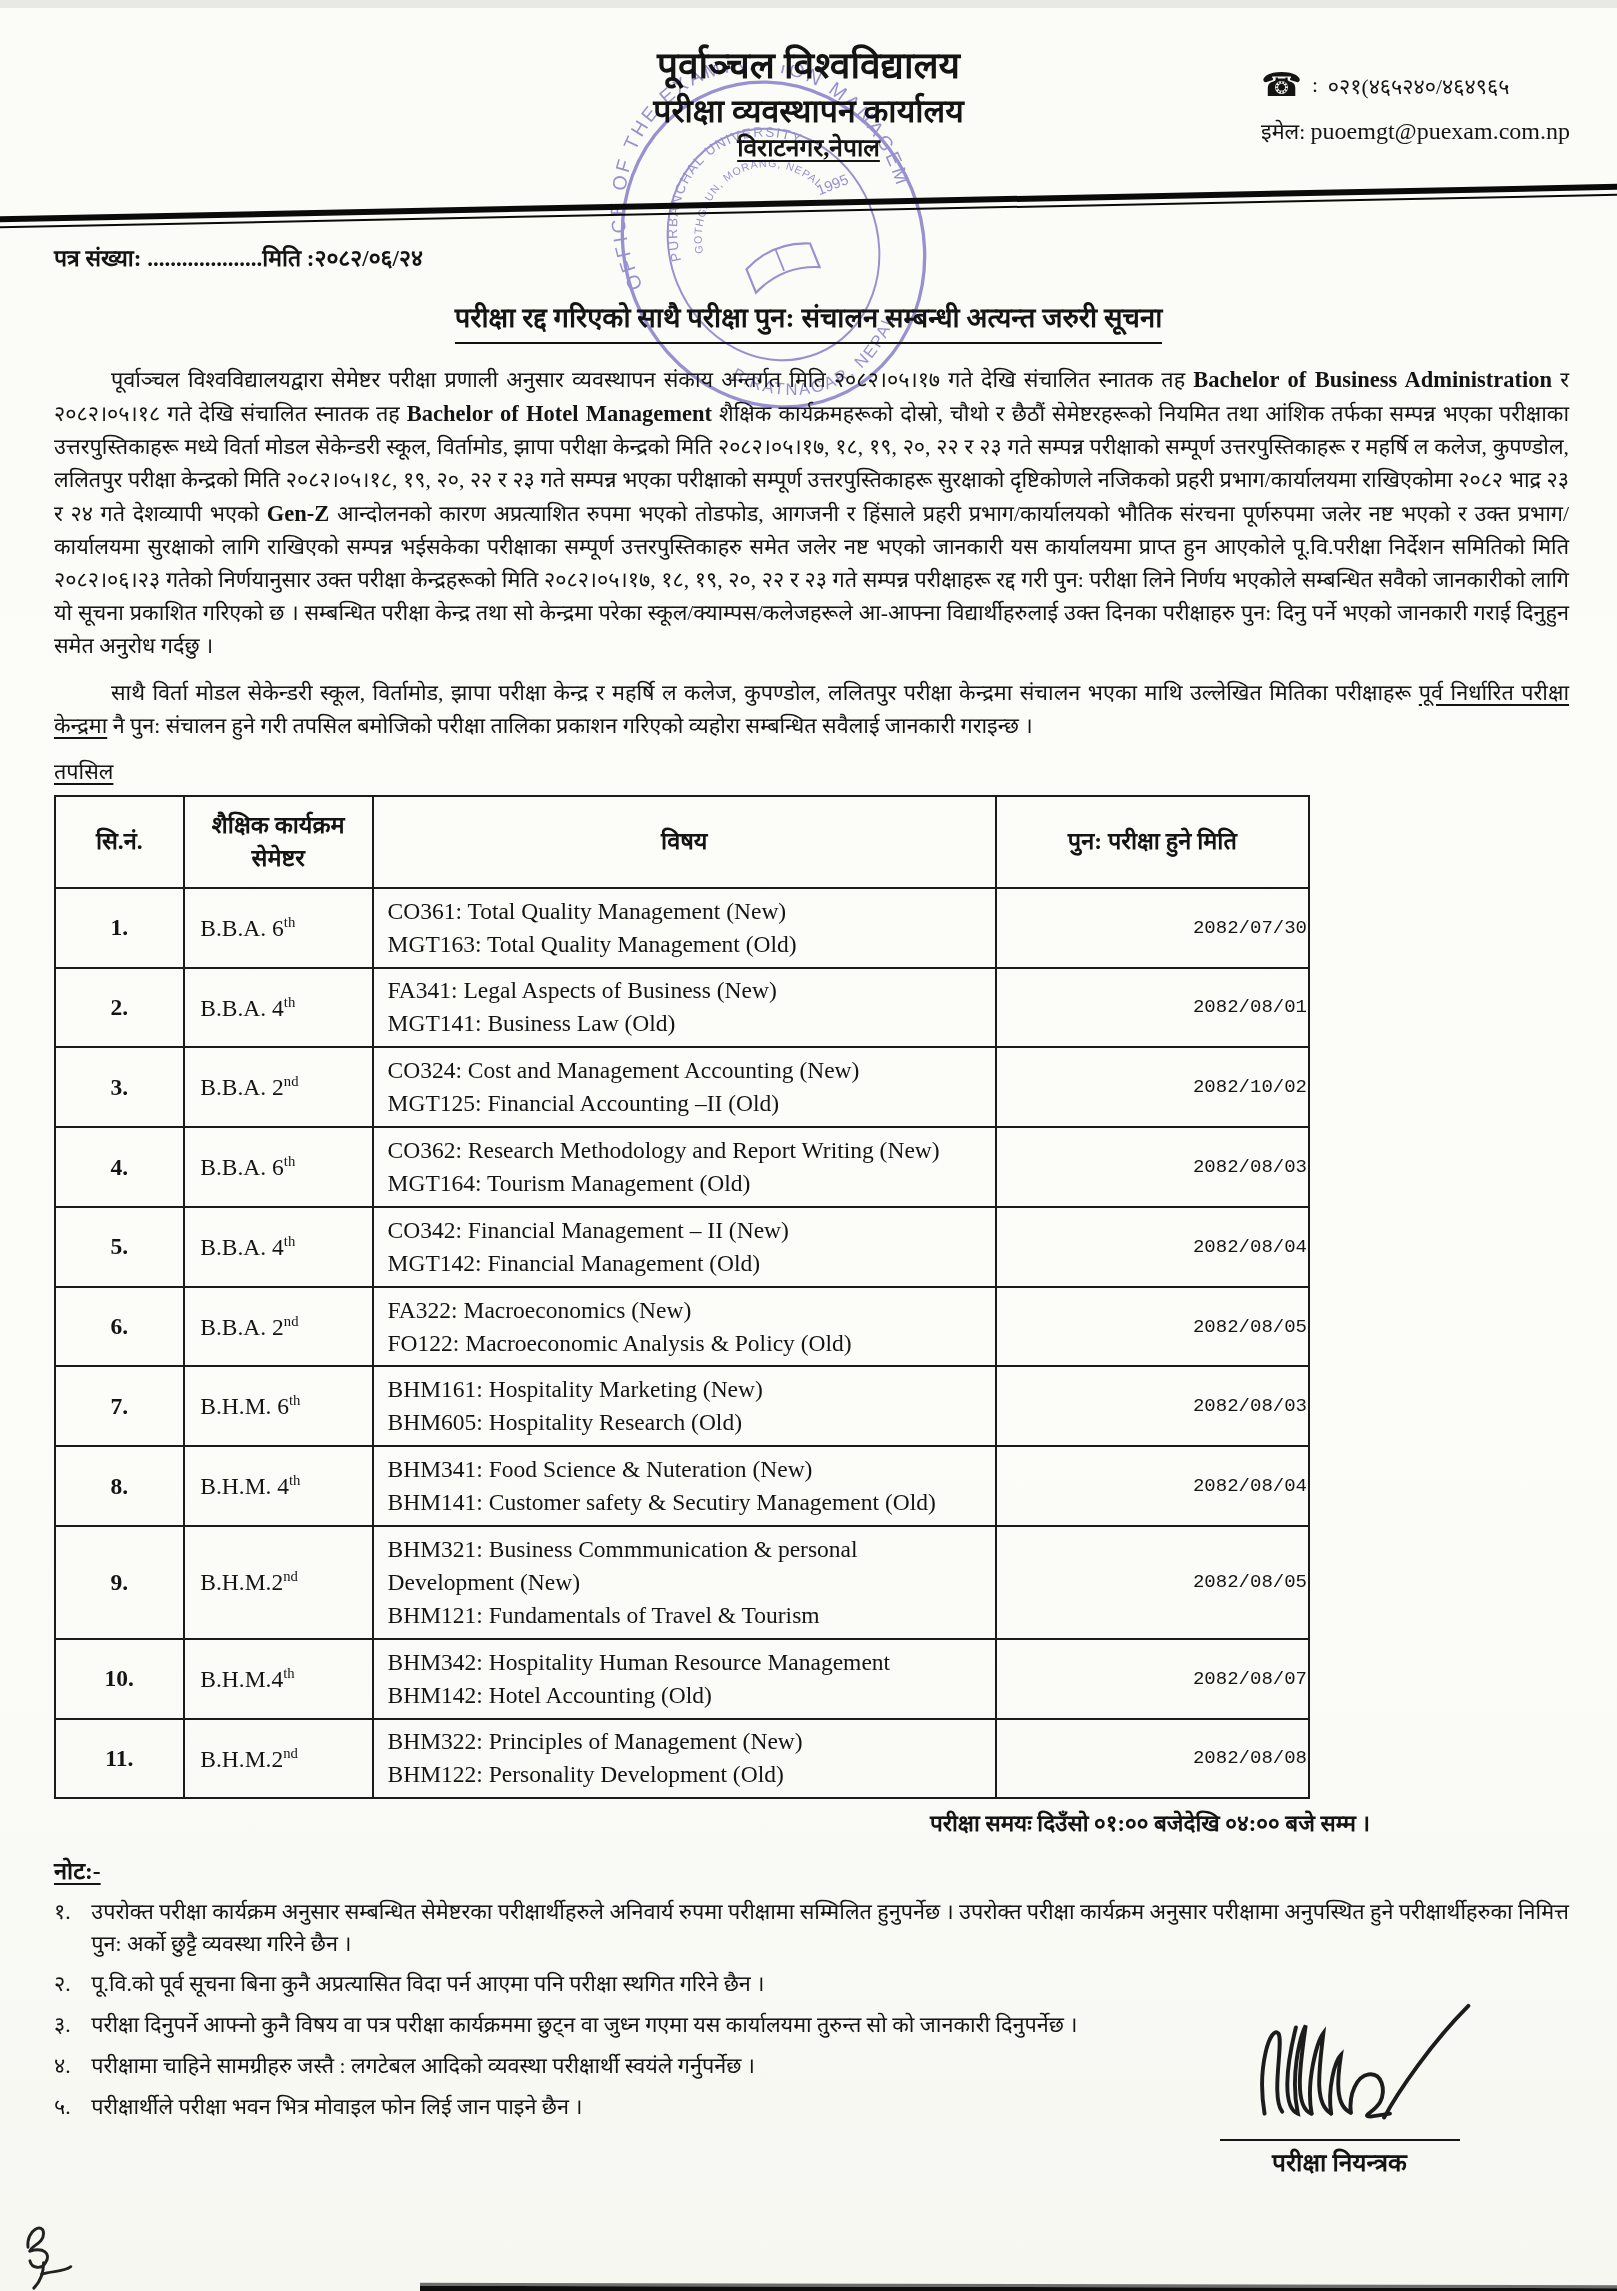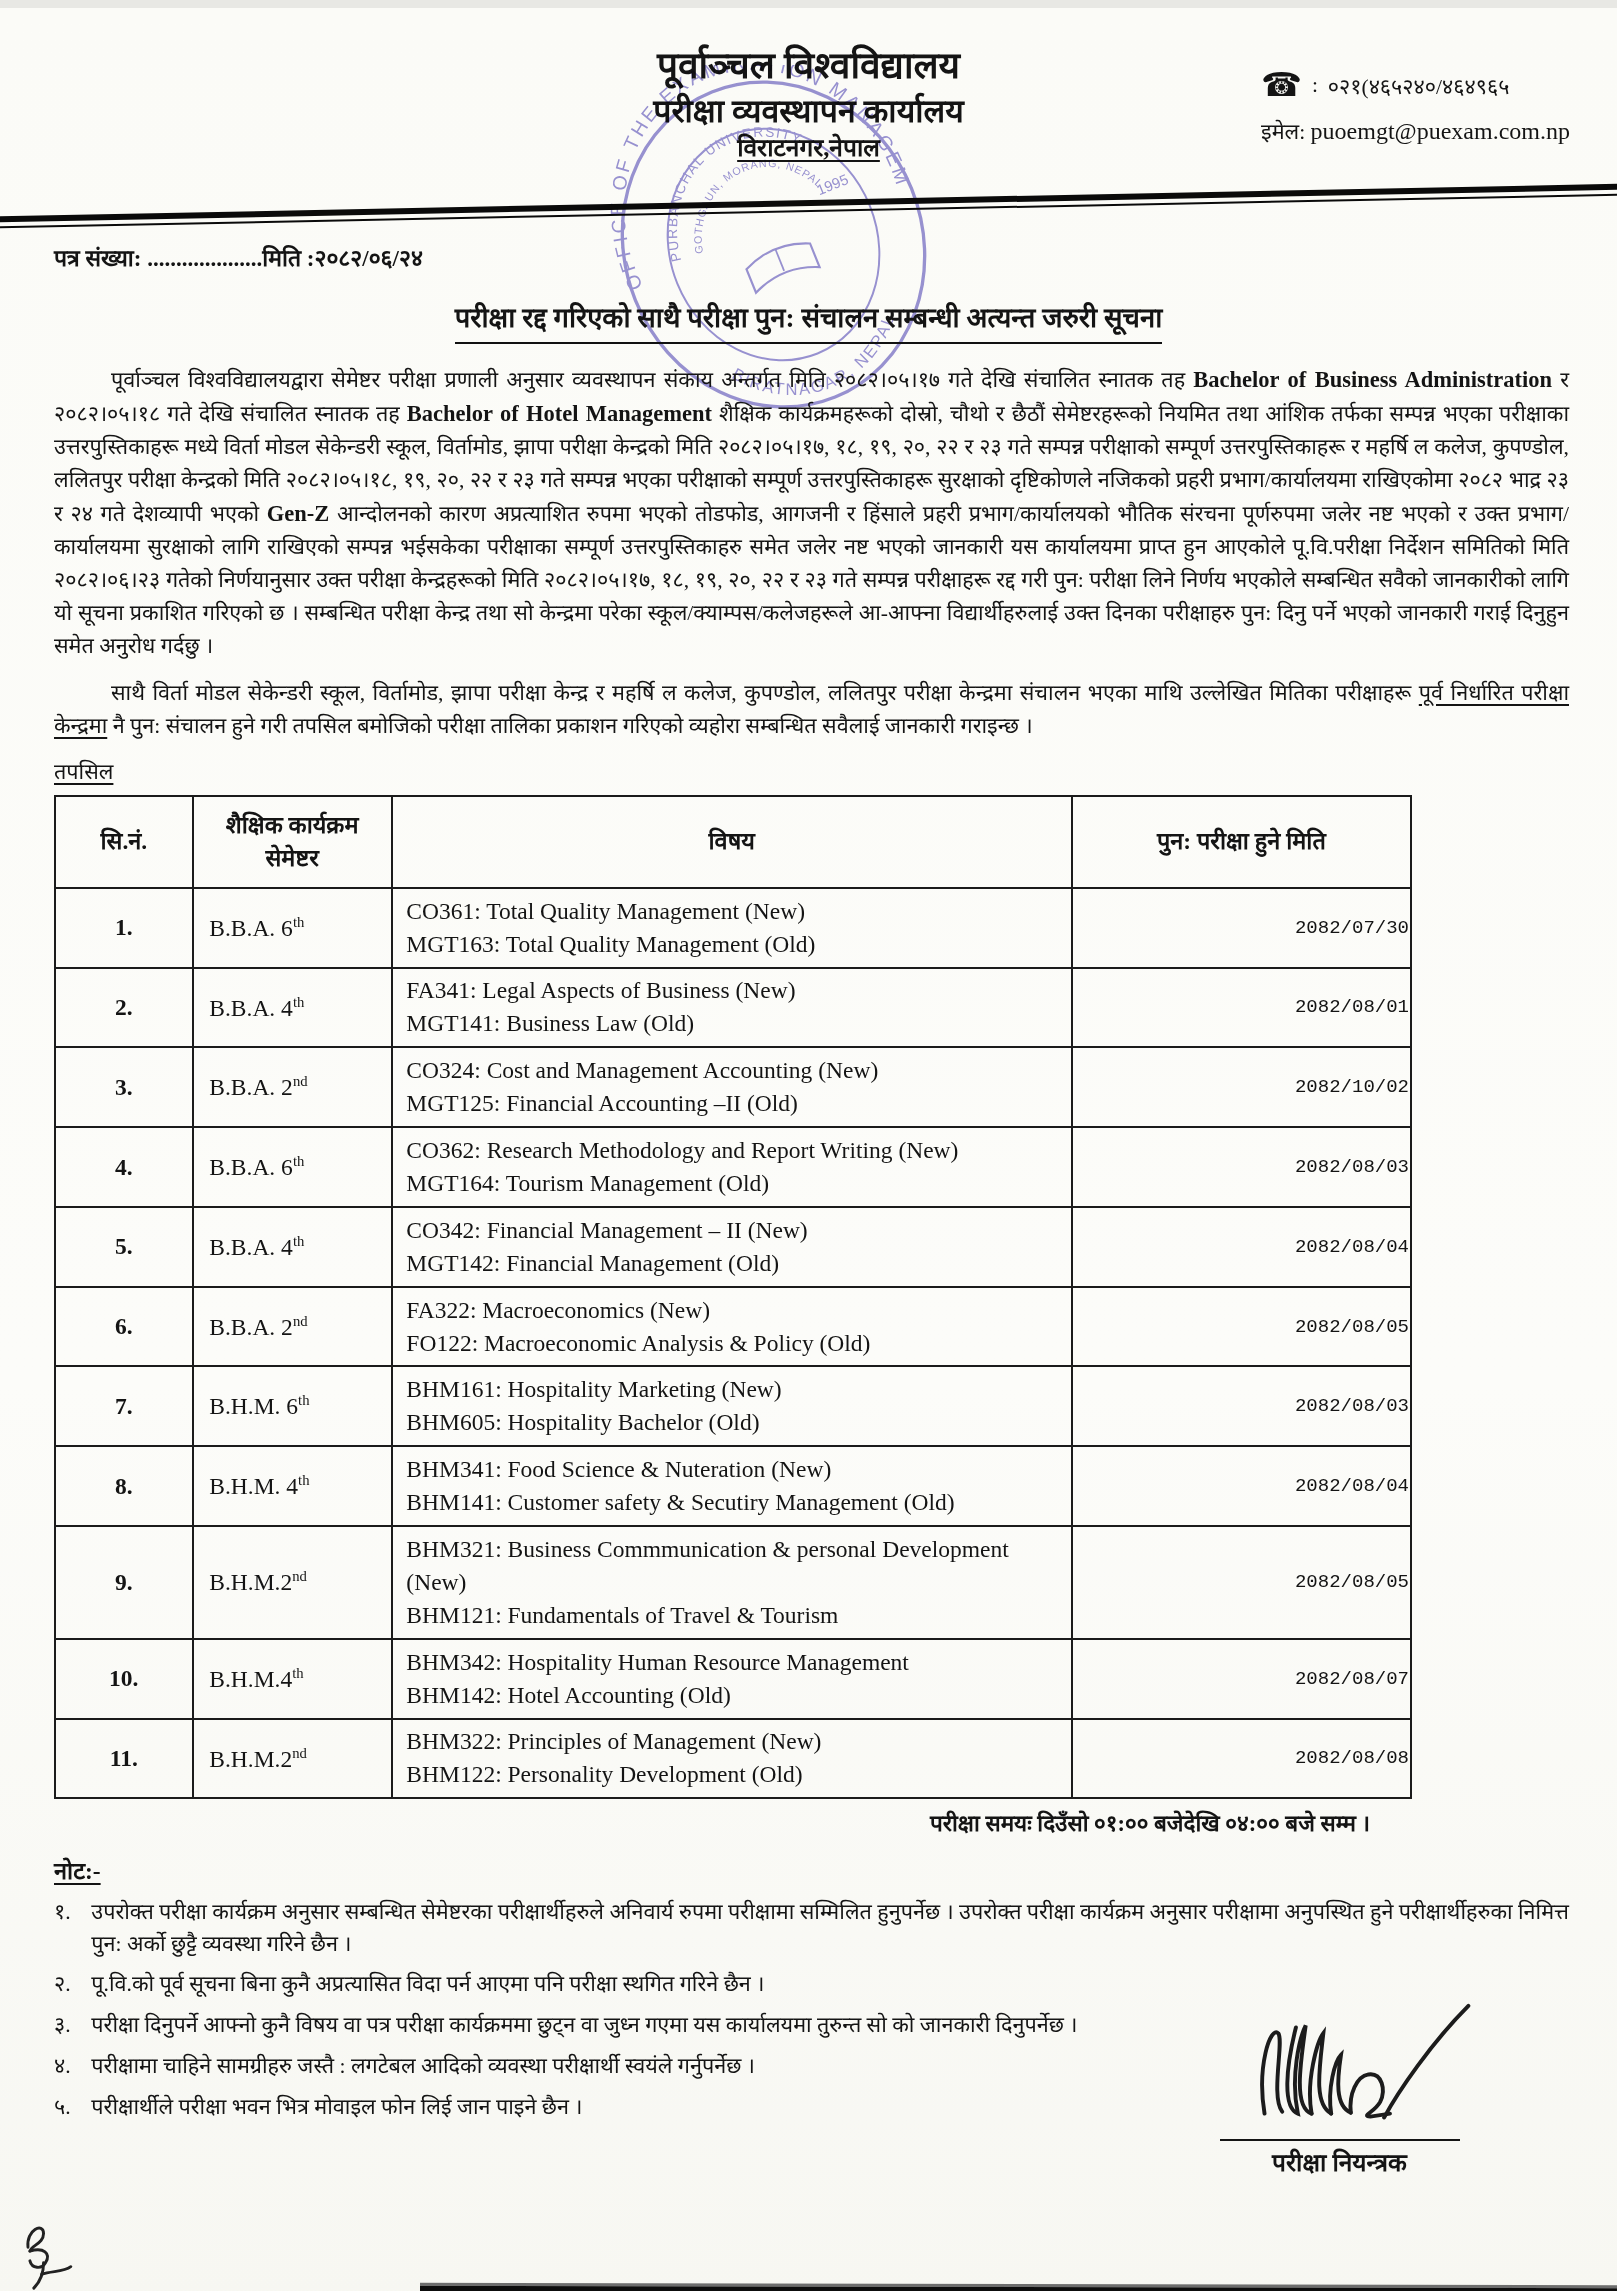--- a/index.html
+++ b/index.html
@@ -31,21 +31,21 @@
   .title-wrap{position:absolute; top:290px; left:0; width:100%; text-align:center;}
   .notice-title{display:inline-block; font-size:27.4px; font-weight:bold; border-bottom:2.5px solid #111; padding-bottom:7px;}
   
   .body-block{position:absolute; top:355px; left:54px; width:1515px;}
   .para{font-size:21.6px; line-height:33px; text-align:justify; text-indent:57px; margin:0 0 13.7px 0;}
   .f-bold{font-weight:bold;}
   .f-underline{text-decoration:underline; text-underline-offset:3.9px;}
   .f-latin{font-family:"Liberation Serif",serif; font-size:22.5px;}
   .tapsil{font-size:21.6px; text-decoration:underline; text-underline-offset:3.9px; margin:2px 0 9.8px 0;}
   
-  table.sched{border-collapse:collapse; width:1358px; margin-top:3.9px;}
+  table.sched{border-collapse:collapse; width:1256px; margin-top:3.9px;}
   table.sched th, table.sched td{border:2.5px solid #1b1b1b;}
   table.sched th{font-size:23.5px; font-weight:bold; padding:11.8px 5.9px; line-height:33px;}
   td.c-sn{width:137px; text-align:center; font-size:23.5px; font-weight:bold; font-family:"Liberation Serif",serif;}
   td.c-sem{width:184px; font-size:23.5px; padding-left:15.7px; font-family:"Liberation Serif",serif;}
   td.c-sub{width:678px; font-size:23.5px; padding:5.9px 7.8px 5.9px 13.7px; font-family:"Liberation Serif",serif; line-height:33px;}
   td.c-date{width:345px; text-align:right; font-size:19px; font-family:Liberation Mono, monospace;}
   td{padding-top:5.9px; padding-bottom:5.9px;}
   sup{font-size:14.7px;}
   
   .exam-time{width:1355px; text-align:right; font-size:22.5px; font-weight:bold; margin-top:7.8px; padding-right:39px; box-sizing:border-box;}
@@ -210,21 +210,21 @@
               <div class="sub-line">FO122: Macroeconomic Analysis &amp; Policy (Old)</div>
             </td>
             <td class="c-date">2082/08/05</td>
           </tr>
 
           <tr>
             <td class="c-sn">7.</td>
             <td class="c-sem"><span>B.H.M. 6</span><sup>th</sup></td>
             <td class="c-sub">
               <div class="sub-line">BHM161: Hospitality Marketing (New)</div>
-              <div class="sub-line">BHM605: Hospitality Bachelor (Old)</div>
+              <div class="sub-line">BHM605: Hospitality Research (Old)</div>
             </td>
             <td class="c-date">2082/08/03</td>
           </tr>
 
           <tr>
             <td class="c-sn">8.</td>
             <td class="c-sem"><span>B.H.M. 4</span><sup>th</sup></td>
             <td class="c-sub">
               <div class="sub-line">BHM341: Food Science &amp; Nuteration (New)</div>
               <div class="sub-line">BHM141: Customer safety &amp; Secutiry Management (Old)</div>

